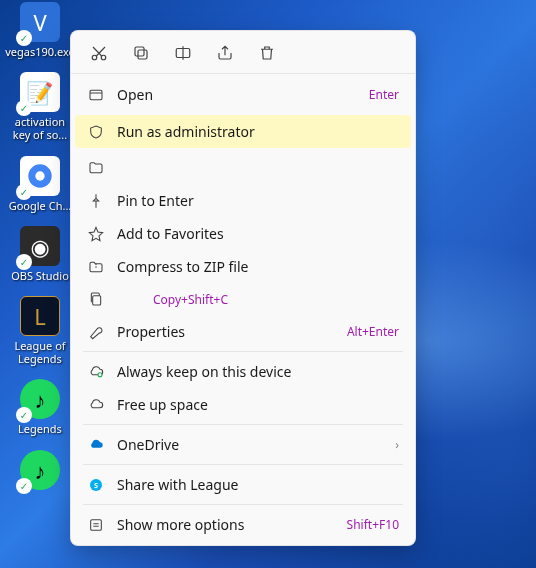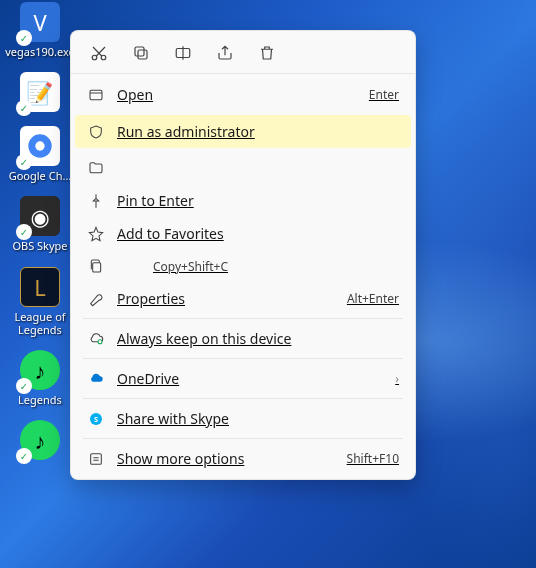--- a/index.html
+++ b/index.html
@@ -73,21 +73,20 @@
       position: absolute;
       left: 70px;
       top: 30px;
       width: 346px;
       background: #f9f9f9;
       border-radius: 8px;
       box-shadow: 0 8px 24px rgba(0,0,0,0.25);
       z-index: 10;
       border: 1px solid rgba(0,0,0,0.08);
       overflow: hidden;
-      text-decoration: underline;
     }
     .action-bar {
       display: flex;
       gap: 22px;
       padding: 12px 18px 10px;
       border-bottom: 1px solid #e5e5e5;
     }
     .action-bar .action-icon {
       width: 20px; height: 20px;
       display: flex;
@@ -121,21 +120,21 @@
       justify-content: center;
       color: #444;
       flex-shrink: 0;
     }
     .menu-item .item-icon.onedrive { color: #0078d4; }
     .menu-item .item-icon.skype { color: #00aff0; }
     .menu-item .item-label {
       flex: 1;
     }
     .menu-item .item-shortcut {
-      color: #404040;
+      color: #a21caf;
       font-size: 12px;
       padding-left: 36px;
     }
     .menu-item .chevron {
       color: #888;
       font-size: 12px;
       margin-left: 8px;
     }
     .separator {
       height: 1px;
@@ -155,39 +154,40 @@
       <span class="check-badge">✓</span>
     </div>
     <div class="icon-label">vegas190.exe</div>
   </div>
 
   <div class="desktop-icon">
     <div class="icon-box" style="background:#fff;color:#333">
       <span>📝</span>
       <span class="check-badge">✓</span>
     </div>
+    <div class="icon-label">activation key of so...</div>
   </div>
 
   <div class="desktop-icon">
     <div class="icon-box" style="background:#fff">
       <svg width="28" height="28" viewBox="0 0 24 24">
           <circle cx="12" cy="12" r="10" fill="#4285F4"></circle>
           <circle cx="12" cy="12" r="4" fill="#fff"></circle>
         </svg>
       <span class="check-badge">✓</span>
     </div>
     <div class="icon-label">Google Ch...</div>
   </div>
 
   <div class="desktop-icon">
     <div class="icon-box" style="background:#2b2b2b;color:#fff">
       <span>◉</span>
       <span class="check-badge">✓</span>
     </div>
-    <div class="icon-label">OBS Skype</div>
+    <div class="icon-label">OBS Studio</div>
   </div>
 
   <div class="desktop-icon">
     <div class="icon-box" style="background:#0a1428;color:#c89b3c;border:1px solid #c89b3c">
       <span>L</span>
     </div>
     <div class="icon-label">League of Legends</div>
   </div>
 
   <div class="desktop-icon">
@@ -282,20 +282,29 @@
 
     <div class="menu-item">
       <span class="item-icon">
         <svg width="16" height="16" viewBox="0 0 24 24" fill="none" stroke="currentColor" stroke-width="1.6">
             <path d="M12 2l2.9 6.9L22 10l-5.5 4.8L18 22l-6-3.6L6 22l1.5-7.2L2 10l7.1-1.1L12 2z"></path>
           </svg>
       </span>
       <span class="item-label">Add to Favorites</span>
     </div>
 
+    <div class="menu-item">
+      <span class="item-icon">
+        <svg width="16" height="16" viewBox="0 0 24 24" fill="none" stroke="currentColor" stroke-width="1.6">
+            <path d="M3 7a2 2 0 0 1 2-2h4l2 2h8a2 2 0 0 1 2 2v8a2 2 0 0 1-2 2H5a2 2 0 0 1-2-2V7z"></path>
+            <path d="M12 7v2m0 2v2"></path>
+          </svg>
+      </span>
+      <span class="item-label">Compress to ZIP file</span>
+    </div>
 
     <div class="menu-item">
       <span class="item-icon">
         <svg width="16" height="16" viewBox="0 0 24 24" fill="none" stroke="currentColor" stroke-width="1.6">
             <rect x="7" y="7" width="12" height="14" rx="2"></rect>
             <path d="M17 7V5a2 2 0 0 0-2-2H7a2 2 0 0 0-2 2v12"></path>
           </svg>
       </span>
       <span class="item-shortcut">Copy+Shift+C</span>
     </div>
@@ -315,20 +324,28 @@
     <div class="menu-item">
       <span class="item-icon">
         <svg width="16" height="16" viewBox="0 0 24 24" fill="none" stroke="currentColor" stroke-width="1.6">
             <path d="M18 16a4 4 0 0 0 0-8 6 6 0 0 0-11.5 1A4 4 0 0 0 7 16h11z"></path>
             <circle cx="18" cy="16" r="3" fill="#fff" stroke="#22a559"></circle>
           </svg>
       </span>
       <span class="item-label">Always keep on this device</span>
     </div>
 
+    <div class="menu-item">
+      <span class="item-icon">
+        <svg width="16" height="16" viewBox="0 0 24 24" fill="none" stroke="currentColor" stroke-width="1.6">
+            <path d="M18 16a4 4 0 0 0 0-8 6 6 0 0 0-11.5 1A4 4 0 0 0 7 16h11z"></path>
+          </svg>
+      </span>
+      <span class="item-label">Free up space</span>
+    </div>
 
     <div class="separator"></div>
 
     <div class="menu-item">
       <span class="item-icon onedrive">
         <svg width="16" height="16" viewBox="0 0 24 24" fill="#0078d4">
             <path d="M18 16a4 4 0 0 0 0-8 6 6 0 0 0-11.5 1A4 4 0 0 0 7 16h11z"></path>
           </svg>
       </span>
       <span class="item-label">OneDrive</span>
@@ -337,21 +354,21 @@
 
     <div class="separator"></div>
 
     <div class="menu-item">
       <span class="item-icon skype">
         <svg width="16" height="16" viewBox="0 0 24 24" fill="#00aff0">
             <circle cx="12" cy="12" r="9"></circle>
             <text x="12" y="16" text-anchor="middle" fill="#fff" font-size="11" font-weight="bold">S</text>
           </svg>
       </span>
-      <span class="item-label">Share with Skype</span>
+      <span class="item-label">Share with League</span>
     </div>
 
     <div class="separator"></div>
 
     <div class="menu-item">
       <span class="item-icon">
         <svg width="16" height="16" viewBox="0 0 24 24" fill="none" stroke="currentColor" stroke-width="1.6">
             <rect x="4" y="4" width="16" height="16" rx="2"></rect>
             <path d="M8 10h8M8 14h8"></path>
           </svg>

